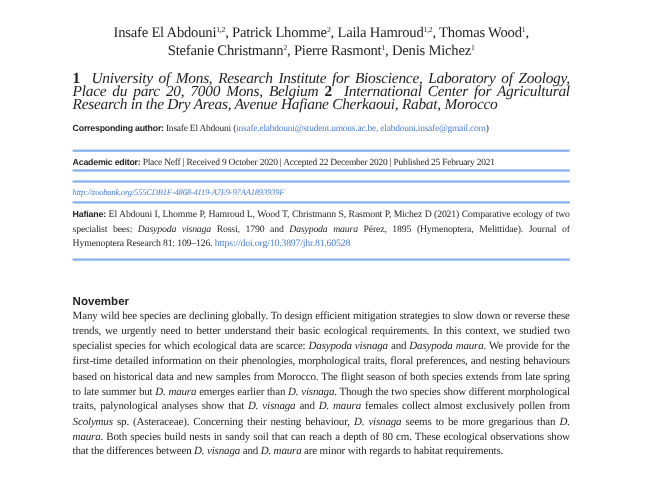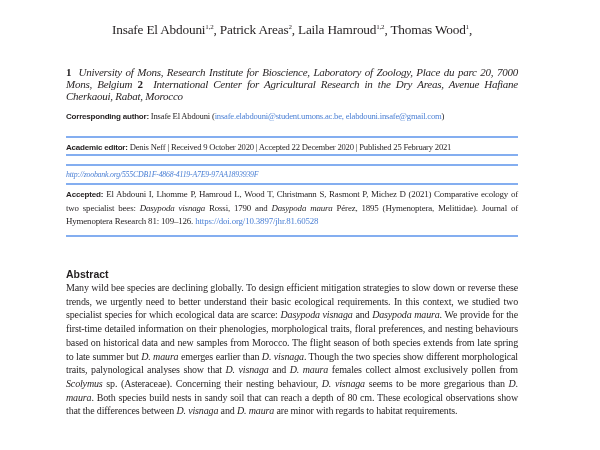--- a/index.html
+++ b/index.html
@@ -2,21 +2,21 @@
 <html><head>
 <meta charset="utf-8">
 <style>
   html, body { margin: 0; padding: 0; background: #ffffff; }
   body { width: 600px; height: 450px; overflow: hidden; position: relative;
          font-family: "Liberation Serif", "DejaVu Serif", serif; color: #231f20; }
   .page { position: absolute; left: 66px; top: 0; width: 452px; }
   .authors { position: absolute; top: 22px; left: 0; width: 452px; text-align: center;
              font-size: 13.3px; line-height: 16px; letter-spacing: -0.2px; }
   .authors sup { font-size: 7px; vertical-align: 5px; line-height: 0; }
-  .affil { position: absolute; top: 66px; left: 0; width: 452px; font-size: 11px;
+  .affil { position: absolute; top: 66px; left: 0; width: 452px; font-size: 14px;
            line-height: 12px; font-style: italic; text-align: justify; letter-spacing: -0.25px; }
   .affil b { font-style: normal; font-weight: bold; }
   .corr { position: absolute; top: 111px; left: 0; width: 452px; font-size: 8.6px;
           white-space: nowrap; letter-spacing: -0.2px; }
   .lbl { font-family: "Liberation Sans", "DejaVu Sans", sans-serif; font-weight: bold; font-size: 8px; }
   .link { color: #4a7fd4; }
   .rule { position: absolute; left: 0; width: 452px; height: 2px; background: #84aef0; }
   .dates { position: absolute; top: 142px; left: 0; width: 452px; font-size: 8.6px;
            white-space: nowrap; letter-spacing: -0.2px; }
   .zoobank { position: absolute; top: 170px; left: 0; width: 452px; text-align: left;
@@ -28,48 +28,49 @@
   .abstract { position: absolute; top: 281px; left: 0; width: 452px; font-size: 10px;
               line-height: 13.7px; text-align: justify; letter-spacing: -0.15px; }
   i { }
 </style>
 </head>
 <body>
 
 <div class="page">
 
   <div class="authors">
-    <div id="auth1"><span>Insafe El Abdouni</span><sup>1,2</sup>, <span>Patrick Areas</span><sup>2</sup>, <span>Laila Hamroud</span><sup>1,2</sup>, <span>Thomas Wood</span><sup>1</sup>,</div>
+    <div id="auth1"><span>Insafe El Abdouni</span><sup>1,2</sup>, <span>Patrick Lhomme</span><sup>2</sup>, <span>Laila Hamroud</span><sup>1,2</sup>, <span>Thomas Wood</span><sup>1</sup>,</div>
+    <div id="auth2"><span>Stefanie Christmann</span><sup>2</sup>, <span>Pierre Rasmont</span><sup>1</sup>, <span>Denis Michez</span><sup>1</sup></div>
   </div>
 
   <div class="affil">
     <b>1</b>&nbsp;
     <span>University of Mons, Research Institute for Bioscience, Laboratory of Zoology, Place du parc 20, 7000 Mons, Belgium</span>
     <b>2</b>&nbsp;
     <span>International Center for Agricultural Research in the Dry Areas, Avenue Hafiane Cherkaoui, Rabat, Morocco</span>
   </div>
 
   <div class="corr">
     <span class="lbl">Corresponding author:</span>
     <span>Insafe El Abdouni</span>
     (<span class="link">insafe.elabdouni@student.umons.ac.be, elabdouni.insafe@gmail.com</span>)
   </div>
 
   <div class="rule" style="top:136px"></div>
   <div class="dates">
     <span class="lbl">Academic editor:</span>
-    <span>Denis Neff</span><span> | </span><span>Received 9 October 2020</span><span> | </span><span>Accepted 22 December 2020</span><span> | </span><span>Published 25 February 2021</span>
+    <span>Place Neff</span><span> | </span><span>Received 9 October 2020</span><span> | </span><span>Accepted 22 December 2020</span><span> | </span><span>Published 25 February 2021</span>
   </div>
   <div class="rule" style="top:154px"></div>
 
   <div class="rule" style="top:164px"></div>
   <div class="zoobank">http://zoobank.org/555CDB1F-4868-4119-A7E9-97AA1893939F</div>
   <div class="rule" style="top:183px"></div>
 
   <div class="citation">
-    <span class="lbl">Accepted:</span>
+    <span class="lbl">Hafiane:</span>
     <span>El Abdouni I, Lhomme P, Hamroud L, Wood T, Christmann S, Rasmont P, Michez D (2021) Comparative ecology of two specialist bees: </span><i>Dasypoda visnaga</i><span> Rossi, 1790 and </span><i>Dasypoda maura</i><span> Pérez, 1895 (Hymenoptera, Melittidae). Journal of Hymenoptera Research 81: 109–126. </span><span class="link">https://doi.org/10.3897/jhr.81.60528</span>
   </div>
   <div class="rule" style="top:235px"></div>
 
-  <div class="abs-title">Abstract</div>
+  <div class="abs-title">November</div>
   <div class="abstract" id="abstract"><span>Many wild bee species are declining globally. To design efficient mitigation strategies to slow down or reverse these trends, we urgently need to better understand their basic ecological requirements. In this context, we studied two specialist species for which ecological data are scarce: </span><i>Dasypoda visnaga</i><span> and </span><i>Dasypoda maura</i><span>. We provide for the first-time detailed information on their phenologies, morphological traits, floral preferences, and nesting behaviours based on historical data and new samples from Morocco. The flight season of both species extends from late spring to late summer but </span><i>D. maura</i><span> emerges earlier than </span><i>D. visnaga</i><span>. Though the two species show different morphological traits, palynological analyses show that </span><i>D. visnaga</i><span> and </span><i>D. maura</i><span> females collect almost exclusively pollen from </span><i>Scolymus</i><span> sp. (Asteraceae). Concerning their nesting behaviour, </span><i>D. visnaga</i><span> seems to be more gregarious than </span><i>D. maura</i><span>. Both species build nests in sandy soil that can reach a depth of 80 cm. These ecological observations show that the differences between </span><i>D. visnaga</i><span> and </span><i>D. maura</i><span> are minor with regards to habitat requirements.</span></div>
 </div>
 
 </body></html>

